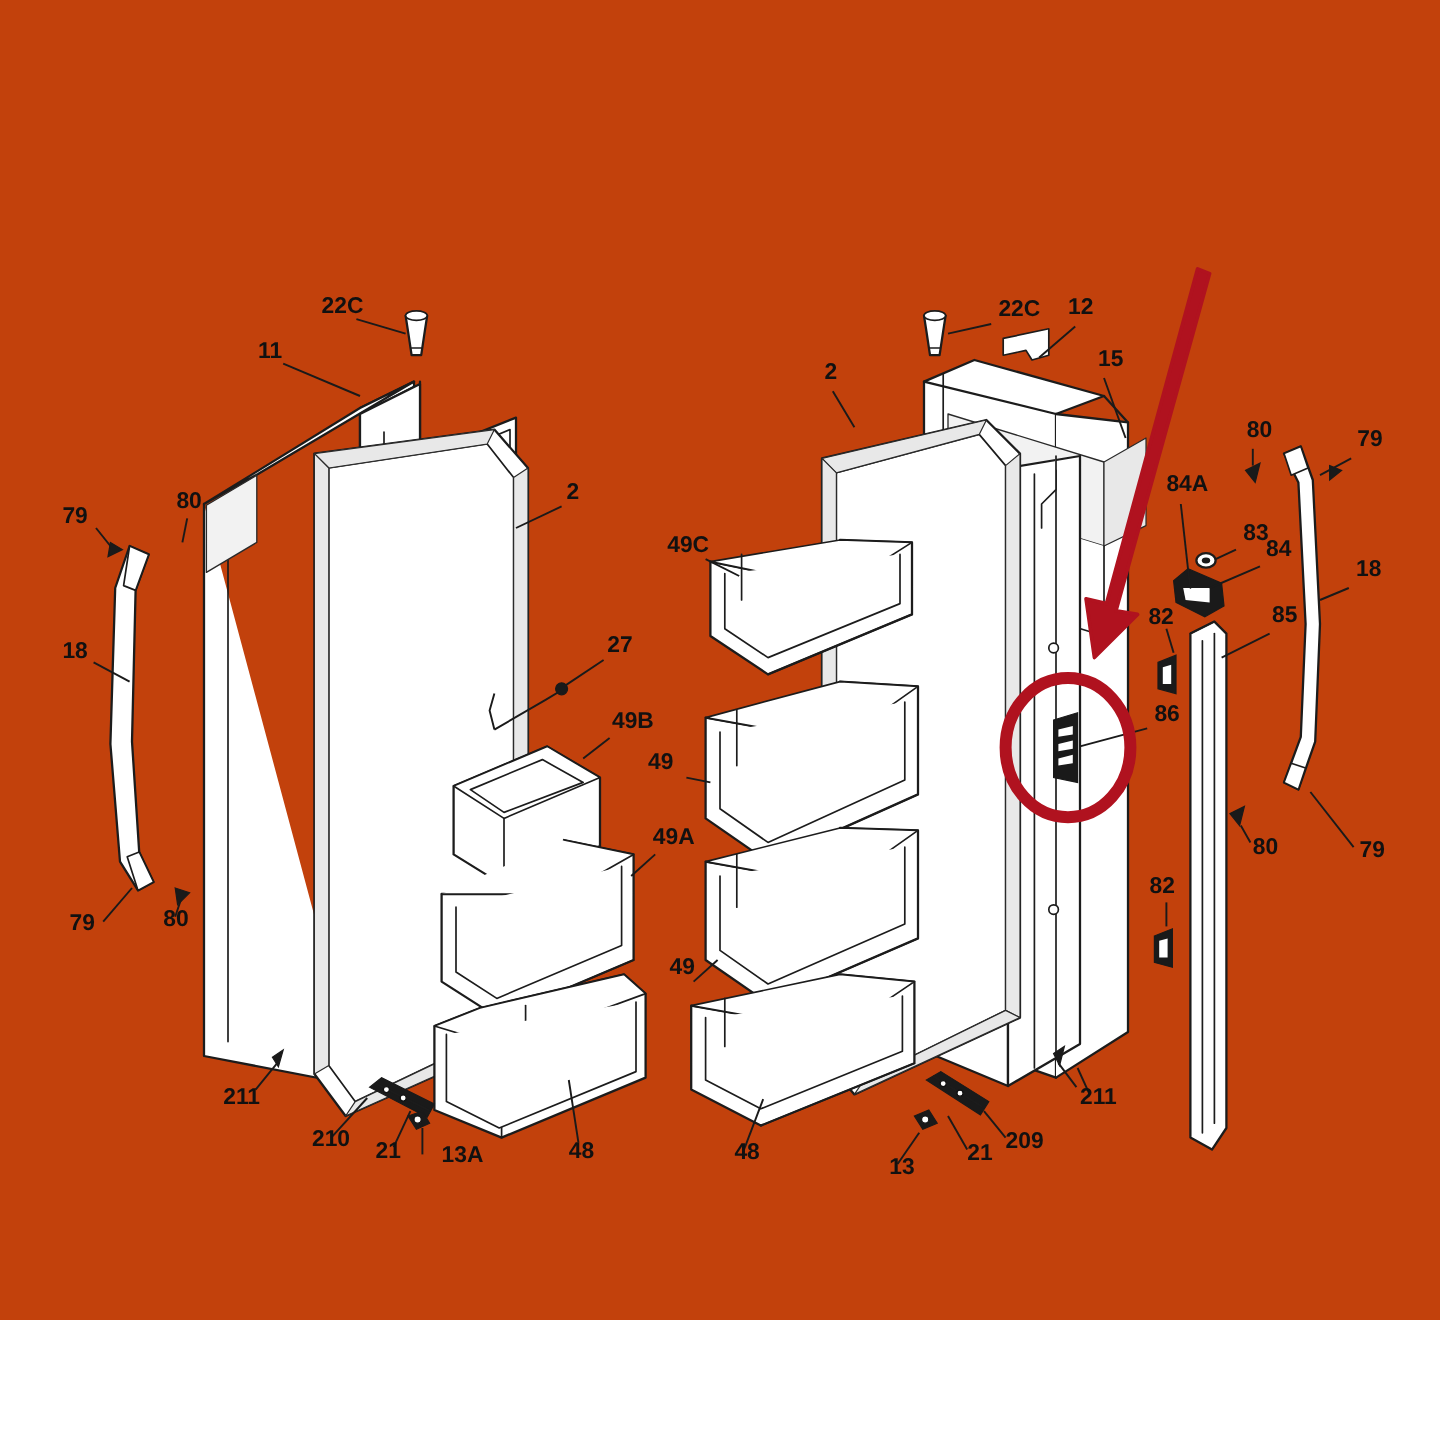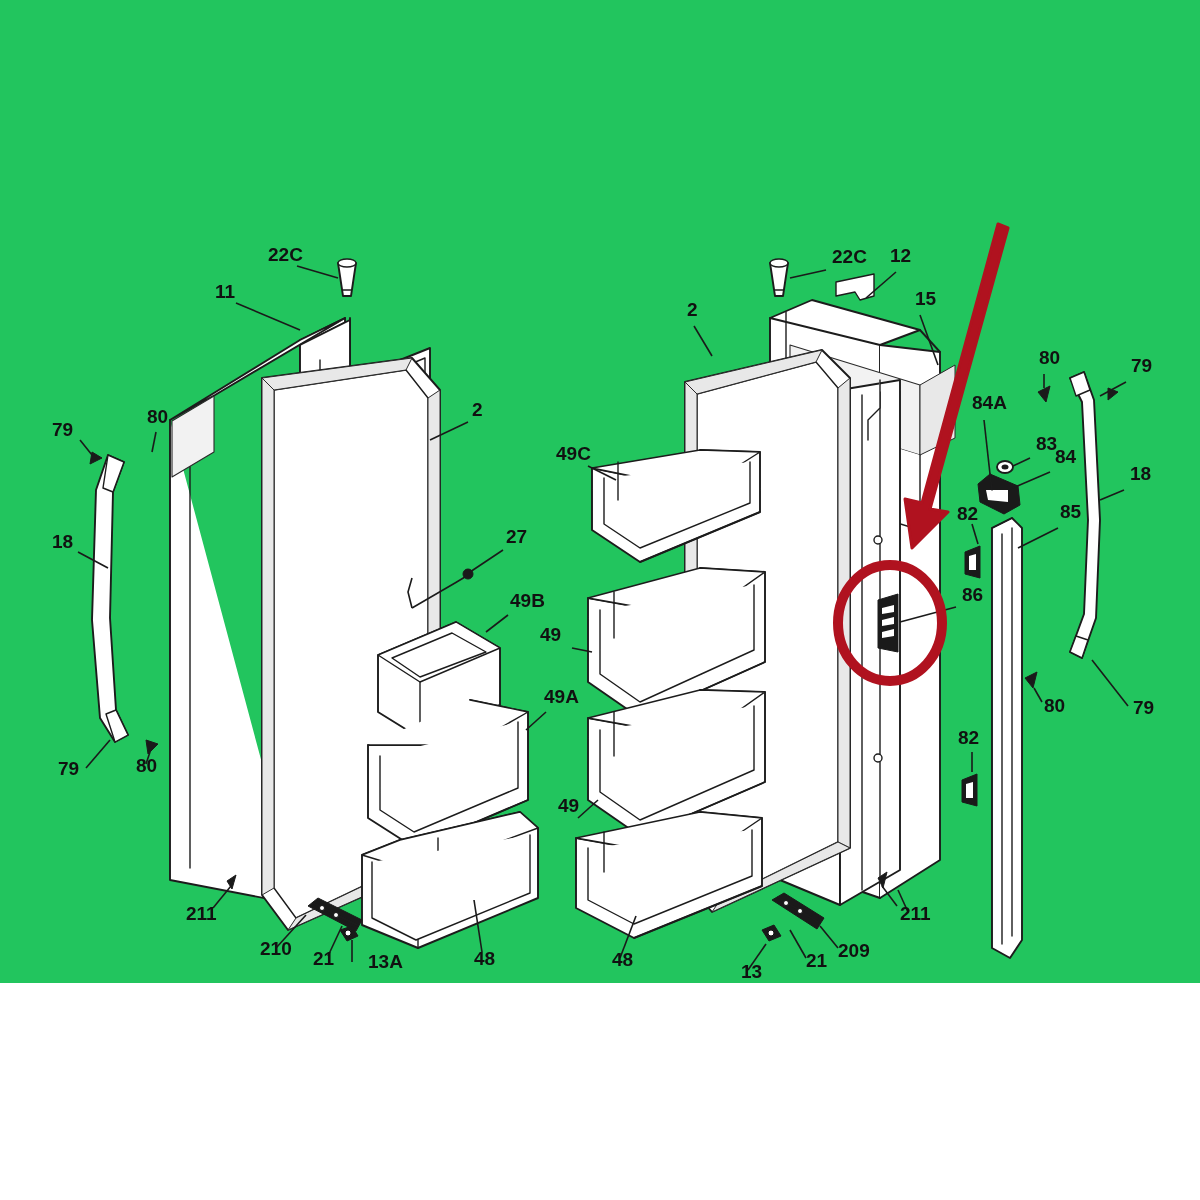--- a/index.html
+++ b/index.html
@@ -1,18 +1,18 @@
 <!DOCTYPE html>
 <html><head>
 <meta charset="utf-8">
 <style>
   html,body{margin:0;padding:0;background:#ffffff;}
   body{width:1200px;height:1200px;overflow:hidden;
        font-family:"Liberation Sans",sans-serif;}
-  #stage{position:relative;width:1200px;height:983px;background:#22c55e;}
+  #stage{position:relative;width:1200px;height:1100px;background:#c2410c;}
   svg#diagram{position:absolute;left:0;top:0;width:1200px;height:1200px;}
   .lbl{font-family:"Liberation Sans",sans-serif;font-weight:bold;
        font-size:19px;fill:#111111;}
   .ln{stroke:#1a1a1a;stroke-width:1.6;fill:none;}
   .ol{stroke:#1c1c1c;stroke-width:1.9;fill:#ffffff;stroke-linejoin:round;stroke-linecap:round;}
   .ol2{stroke:#1c1c1c;stroke-width:1.4;fill:#ffffff;stroke-linejoin:round;stroke-linecap:round;}
   .sh{stroke:#2a2a2a;stroke-width:1.1;fill:#f2f2f2;stroke-linejoin:round;}
   .sh2{stroke:#2a2a2a;stroke-width:1.0;fill:#e8e8e8;stroke-linejoin:round;}
   .blk{fill:#1a1a1a;stroke:#1a1a1a;stroke-width:1;}
 </style>

